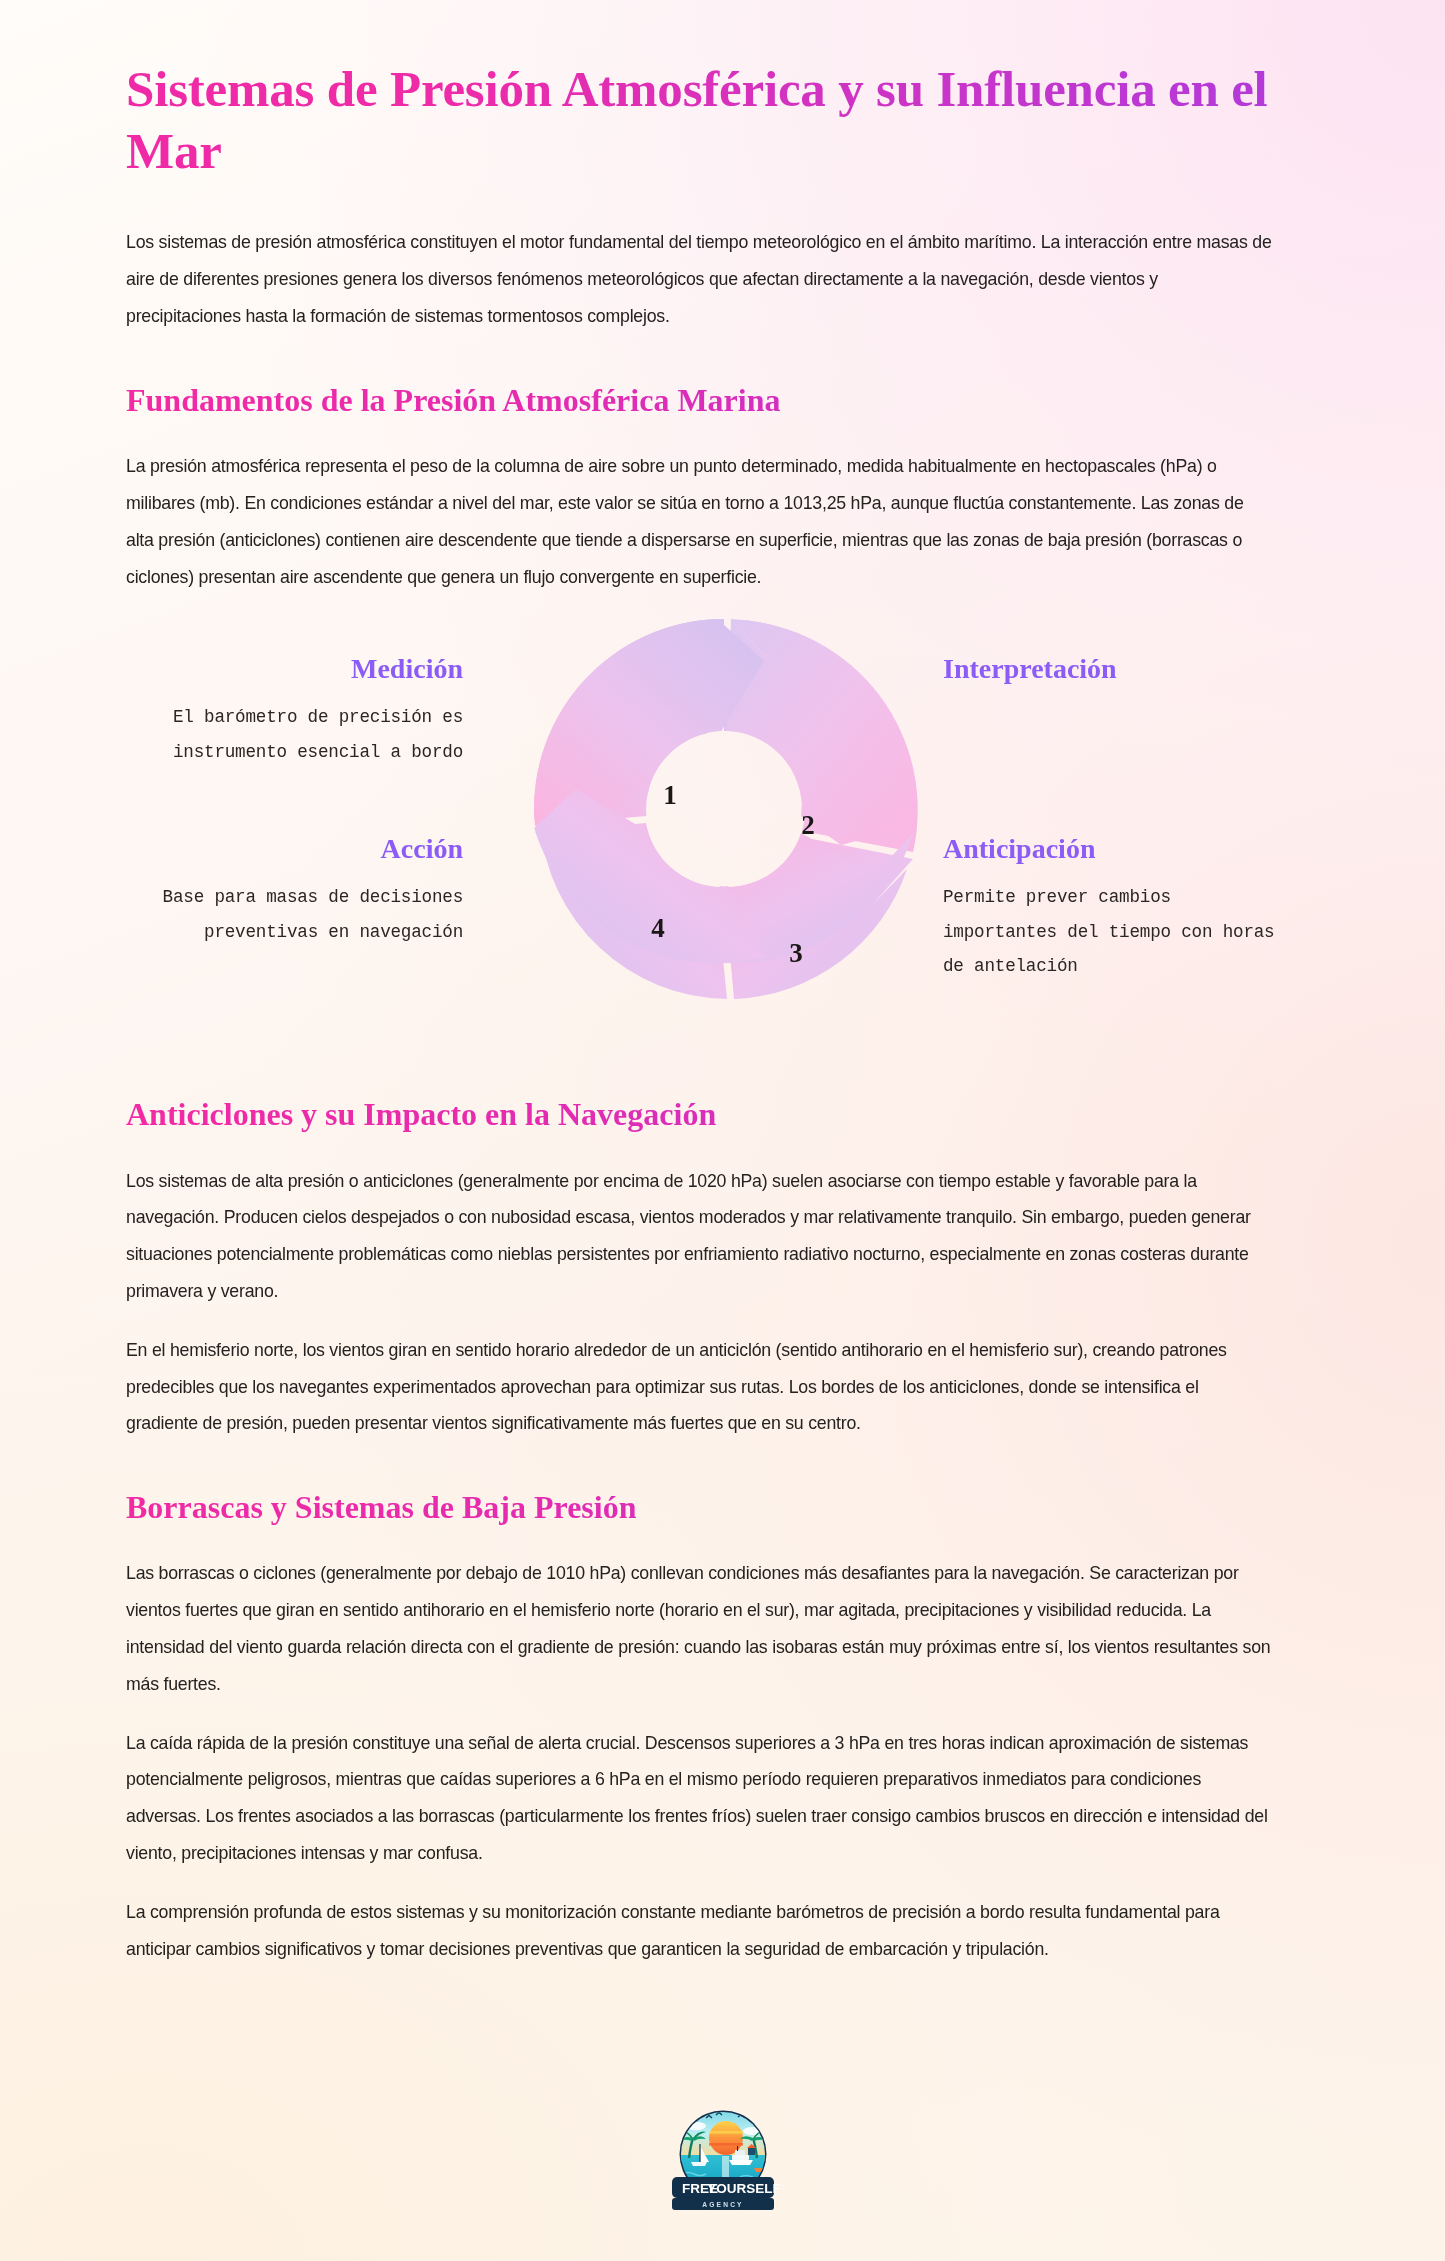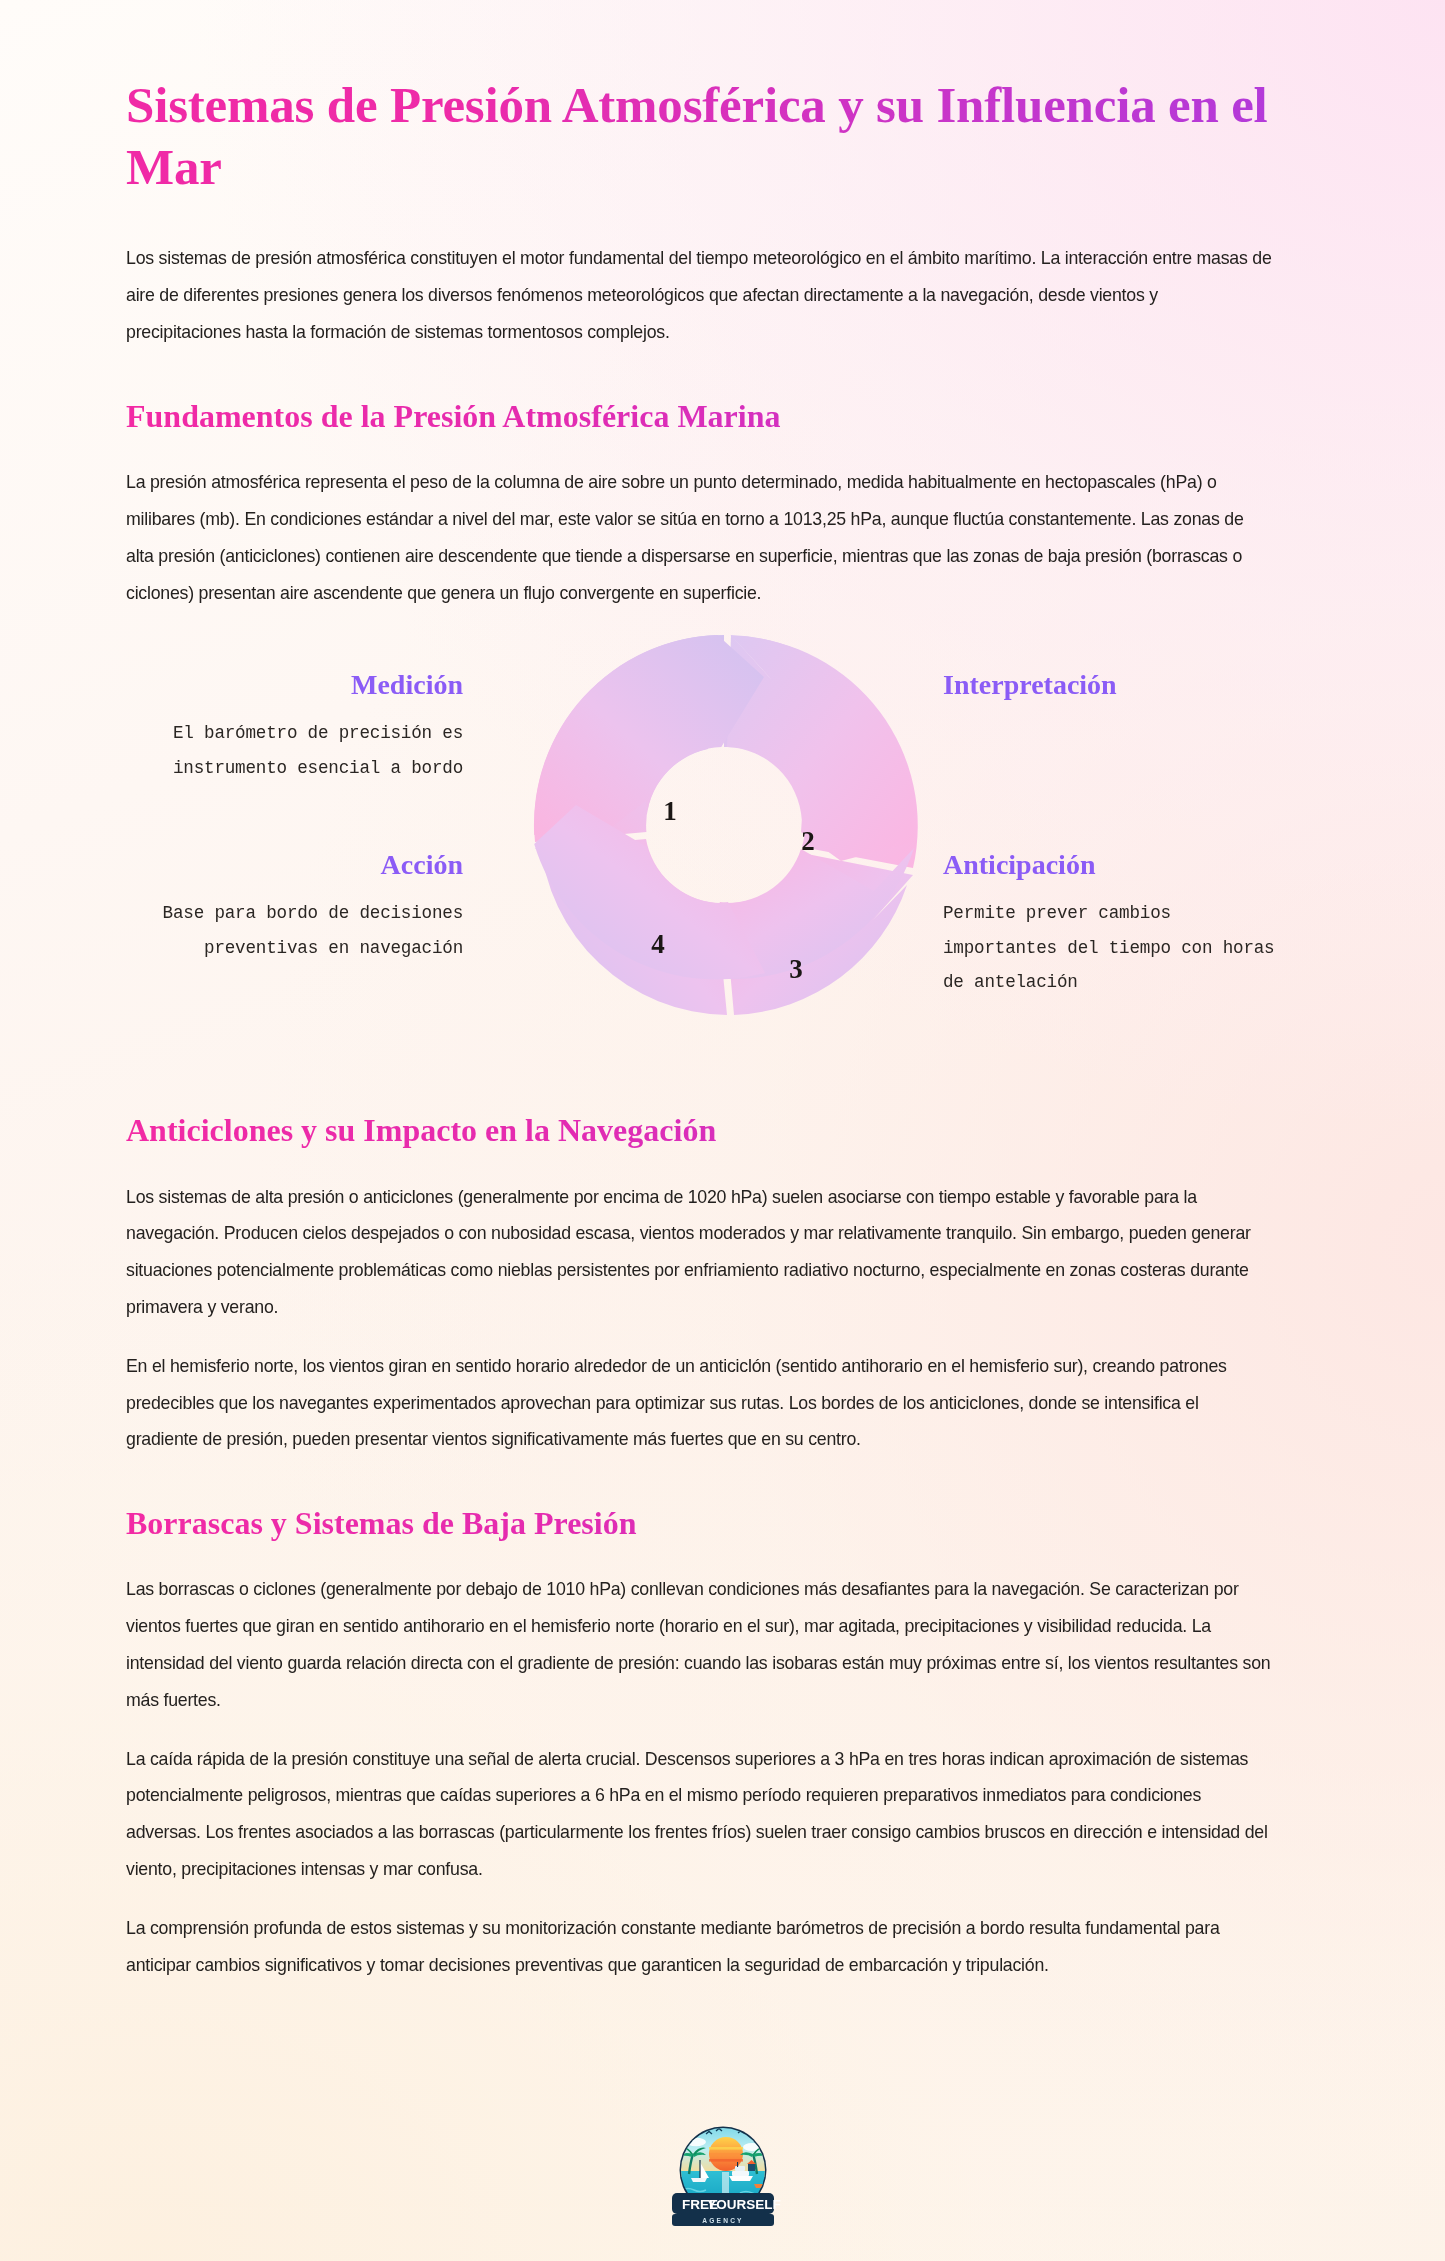--- a/index.html
+++ b/index.html
@@ -18,21 +18,20 @@
       radial-gradient(ellipse 130% 60% at 10% 100%, rgba(253,240,223,0.95) 0%, rgba(254,246,235,0.5) 45%, rgba(255,255,255,0) 78%),
       linear-gradient(160deg, #fffcf9 0%, #fef7f3 30%, #fdf3ec 60%, #fdf4e9 100%);
     overflow: hidden;
   }
 
   .page {
     position: relative;
     width: 1445px;
     height: 1894px;
     padding: 0;
-    margin-top: 16px;
   }
 
   .content {
     position: absolute;
     left: 126px;
     top: 0;
     width: 1195px;
   }
 
   
@@ -244,21 +243,21 @@
         <div class="label-title">Medición</div>
         <div class="label-desc">El barómetro de precisión es instrumento esencial a bordo</div>
       </div>
 
       <div class="label right pos-2">
         <div class="label-title">Interpretación</div>
       </div>
 
       <div class="label left pos-4">
         <div class="label-title">Acción</div>
-        <div class="label-desc">Base para bordo de decisiones preventivas en navegación</div>
+        <div class="label-desc">Base para masas de decisiones preventivas en navegación</div>
       </div>
 
       <div class="label right pos-3">
         <div class="label-title">Anticipación</div>
         <div class="label-desc">Permite prever cambios importantes del tiempo con horas de antelación</div>
       </div>
     </div>
 
     <h2 class="section-title">Anticiclones y su Impacto en la Navegación</h2>
     <p class="body-text">Los sistemas de alta presión o anticiclones (generalmente por encima de 1020 hPa) suelen asociarse con tiempo estable y favorable para la navegación. Producen cielos despejados o con nubosidad escasa, vientos moderados y mar relativamente tranquilo. Sin embargo, pueden generar situaciones potencialmente problemáticas como nieblas persistentes por enfriamiento radiativo nocturno, especialmente en zonas costeras durante primavera y verano.</p>

